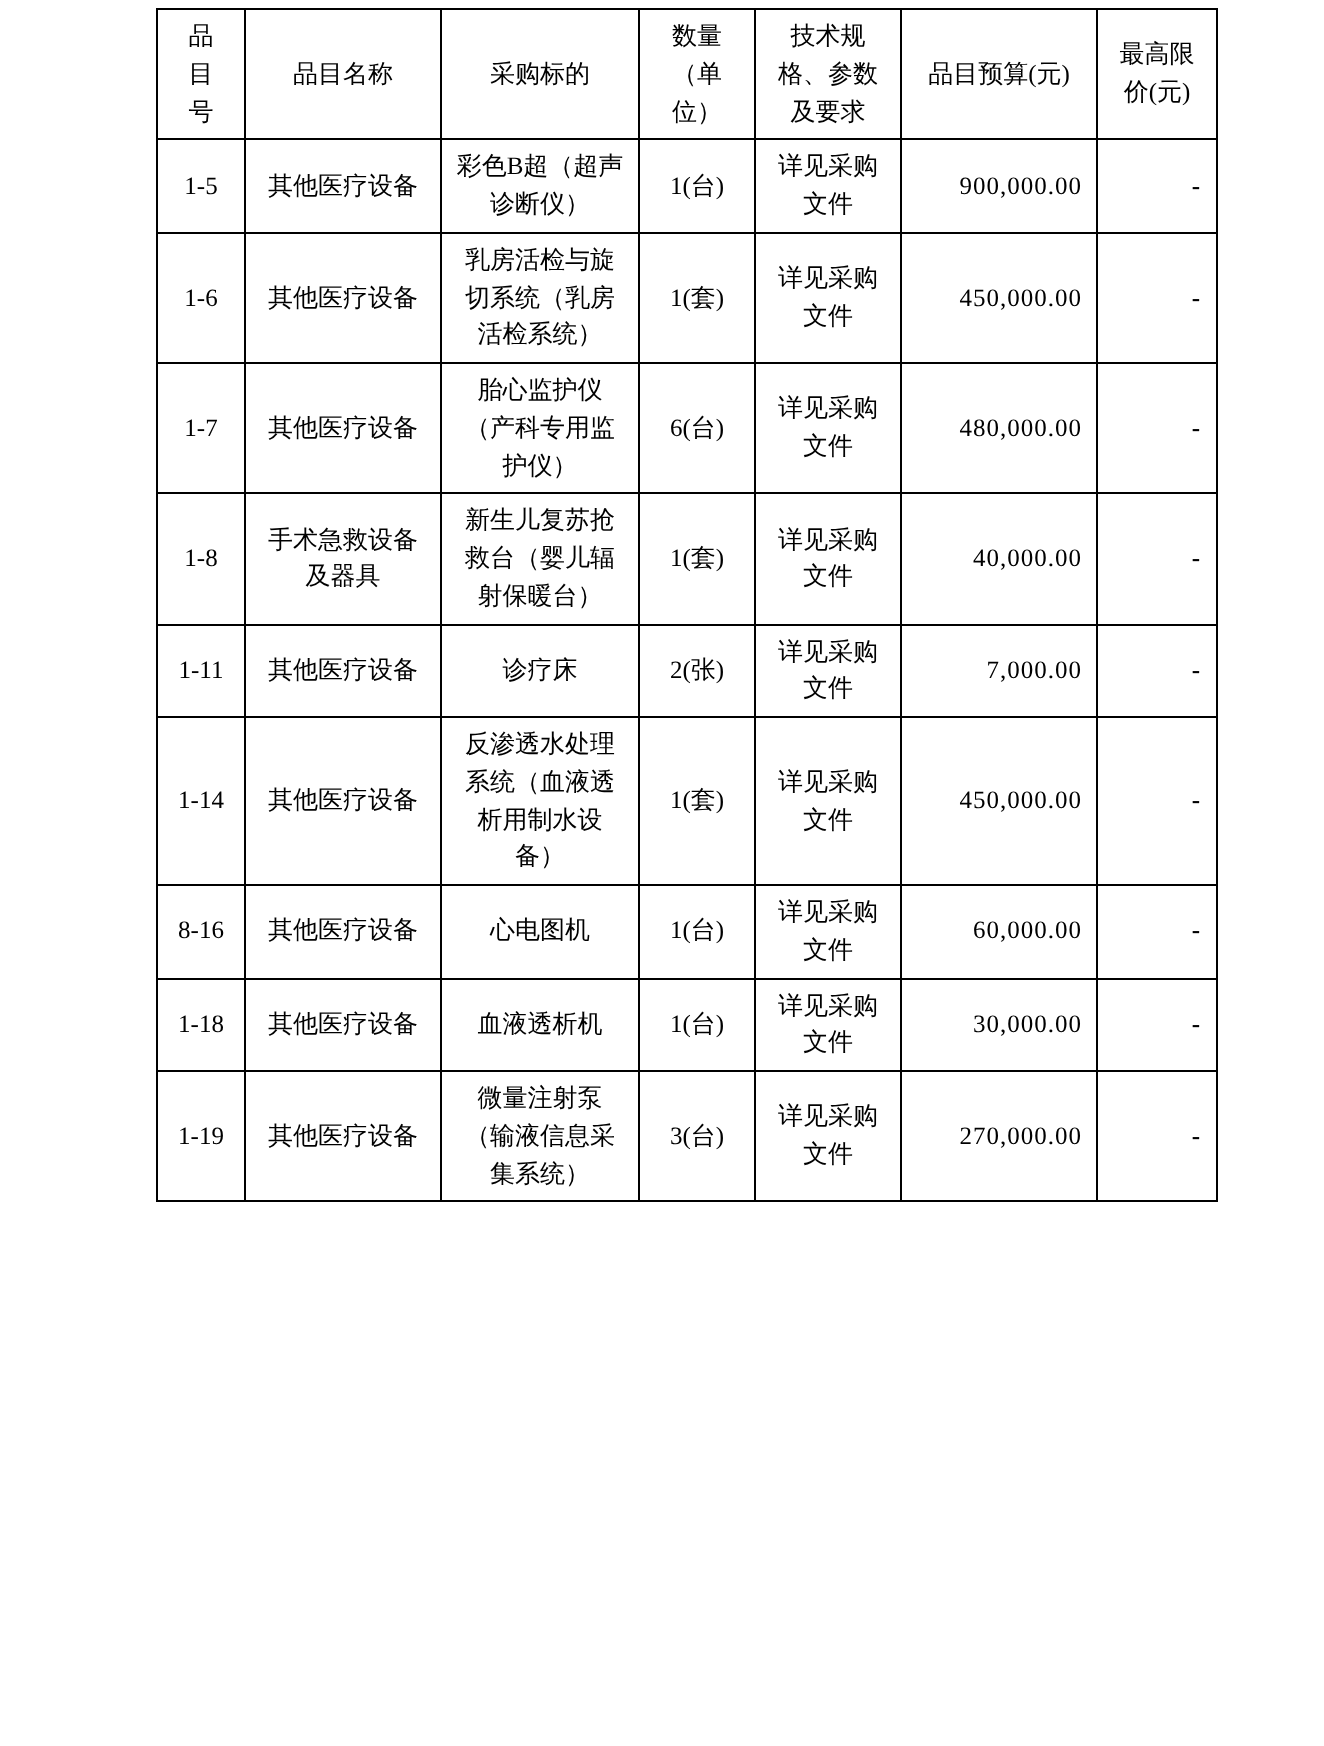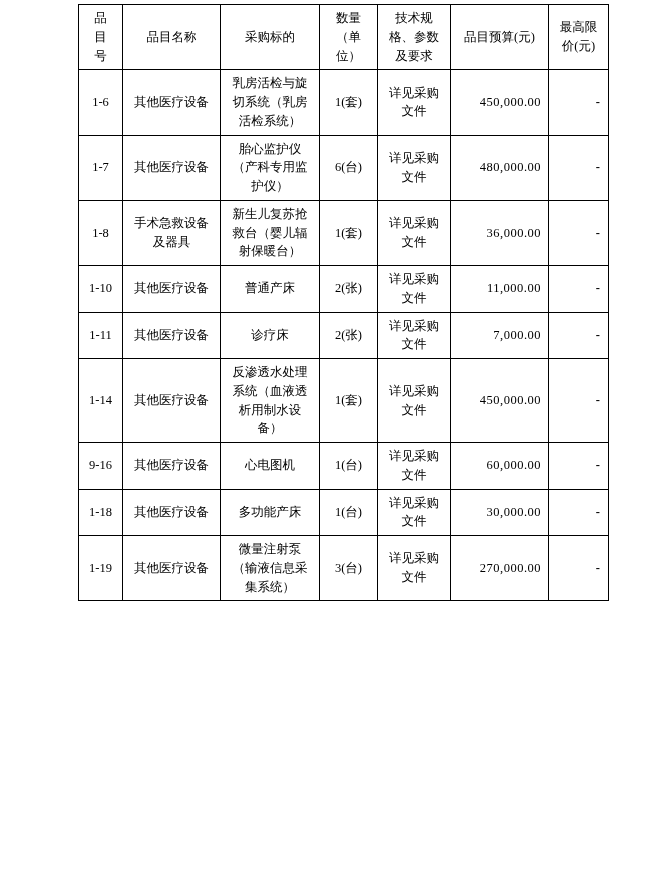--- a/index.html
+++ b/index.html
@@ -75,20 +75,31 @@
         <th>技术规
 格、参数
 及要求</th>
         <th>品目预算(元)</th>
         <th>最高限
 价(元)</th>
       </tr>
     </thead>
     <tbody>
         <tr>
+    <td class="c-id">1-5</td>
+    <td class="c-name">其他医疗设备</td>
+    <td class="c-target">彩色B超（超声
+诊断仪）</td>
+    <td class="c-qty">1(台)</td>
+    <td class="c-spec">详见采购
+文件</td>
+    <td class="c-budget">900,000.00</td>
+    <td class="c-maxprice">-</td>
+  </tr>
+        <tr>
     <td class="c-id">1-6</td>
     <td class="c-name">其他医疗设备</td>
     <td class="c-target">乳房活检与旋
 切系统（乳房
 活检系统）</td>
     <td class="c-qty">1(套)</td>
     <td class="c-spec">详见采购
 文件</td>
     <td class="c-budget">450,000.00</td>
     <td class="c-maxprice">-</td>
@@ -108,31 +119,21 @@
         <tr>
     <td class="c-id">1-8</td>
     <td class="c-name">手术急救设备
 及器具</td>
     <td class="c-target">新生儿复苏抢
 救台（婴儿辐
 射保暖台）</td>
     <td class="c-qty">1(套)</td>
     <td class="c-spec">详见采购
 文件</td>
-    <td class="c-budget">36,000.00</td>
-    <td class="c-maxprice">-</td>
-  </tr>
-        <tr>
-    <td class="c-id">1-10</td>
-    <td class="c-name">其他医疗设备</td>
-    <td class="c-target">普通产床</td>
-    <td class="c-qty">2(张)</td>
-    <td class="c-spec">详见采购
-文件</td>
-    <td class="c-budget">11,000.00</td>
+    <td class="c-budget">40,000.00</td>
     <td class="c-maxprice">-</td>
   </tr>
         <tr>
     <td class="c-id">1-11</td>
     <td class="c-name">其他医疗设备</td>
     <td class="c-target">诊疗床</td>
     <td class="c-qty">2(张)</td>
     <td class="c-spec">详见采购
 文件</td>
     <td class="c-budget">7,000.00</td>
@@ -145,33 +146,33 @@
 系统（血液透
 析用制水设
 备）</td>
     <td class="c-qty">1(套)</td>
     <td class="c-spec">详见采购
 文件</td>
     <td class="c-budget">450,000.00</td>
     <td class="c-maxprice">-</td>
   </tr>
         <tr>
-    <td class="c-id">9-16</td>
+    <td class="c-id">8-16</td>
     <td class="c-name">其他医疗设备</td>
     <td class="c-target">心电图机</td>
     <td class="c-qty">1(台)</td>
     <td class="c-spec">详见采购
 文件</td>
     <td class="c-budget">60,000.00</td>
     <td class="c-maxprice">-</td>
   </tr>
         <tr>
     <td class="c-id">1-18</td>
     <td class="c-name">其他医疗设备</td>
-    <td class="c-target">多功能产床</td>
+    <td class="c-target">血液透析机</td>
     <td class="c-qty">1(台)</td>
     <td class="c-spec">详见采购
 文件</td>
     <td class="c-budget">30,000.00</td>
     <td class="c-maxprice">-</td>
   </tr>
         <tr>
     <td class="c-id">1-19</td>
     <td class="c-name">其他医疗设备</td>
     <td class="c-target">微量注射泵

